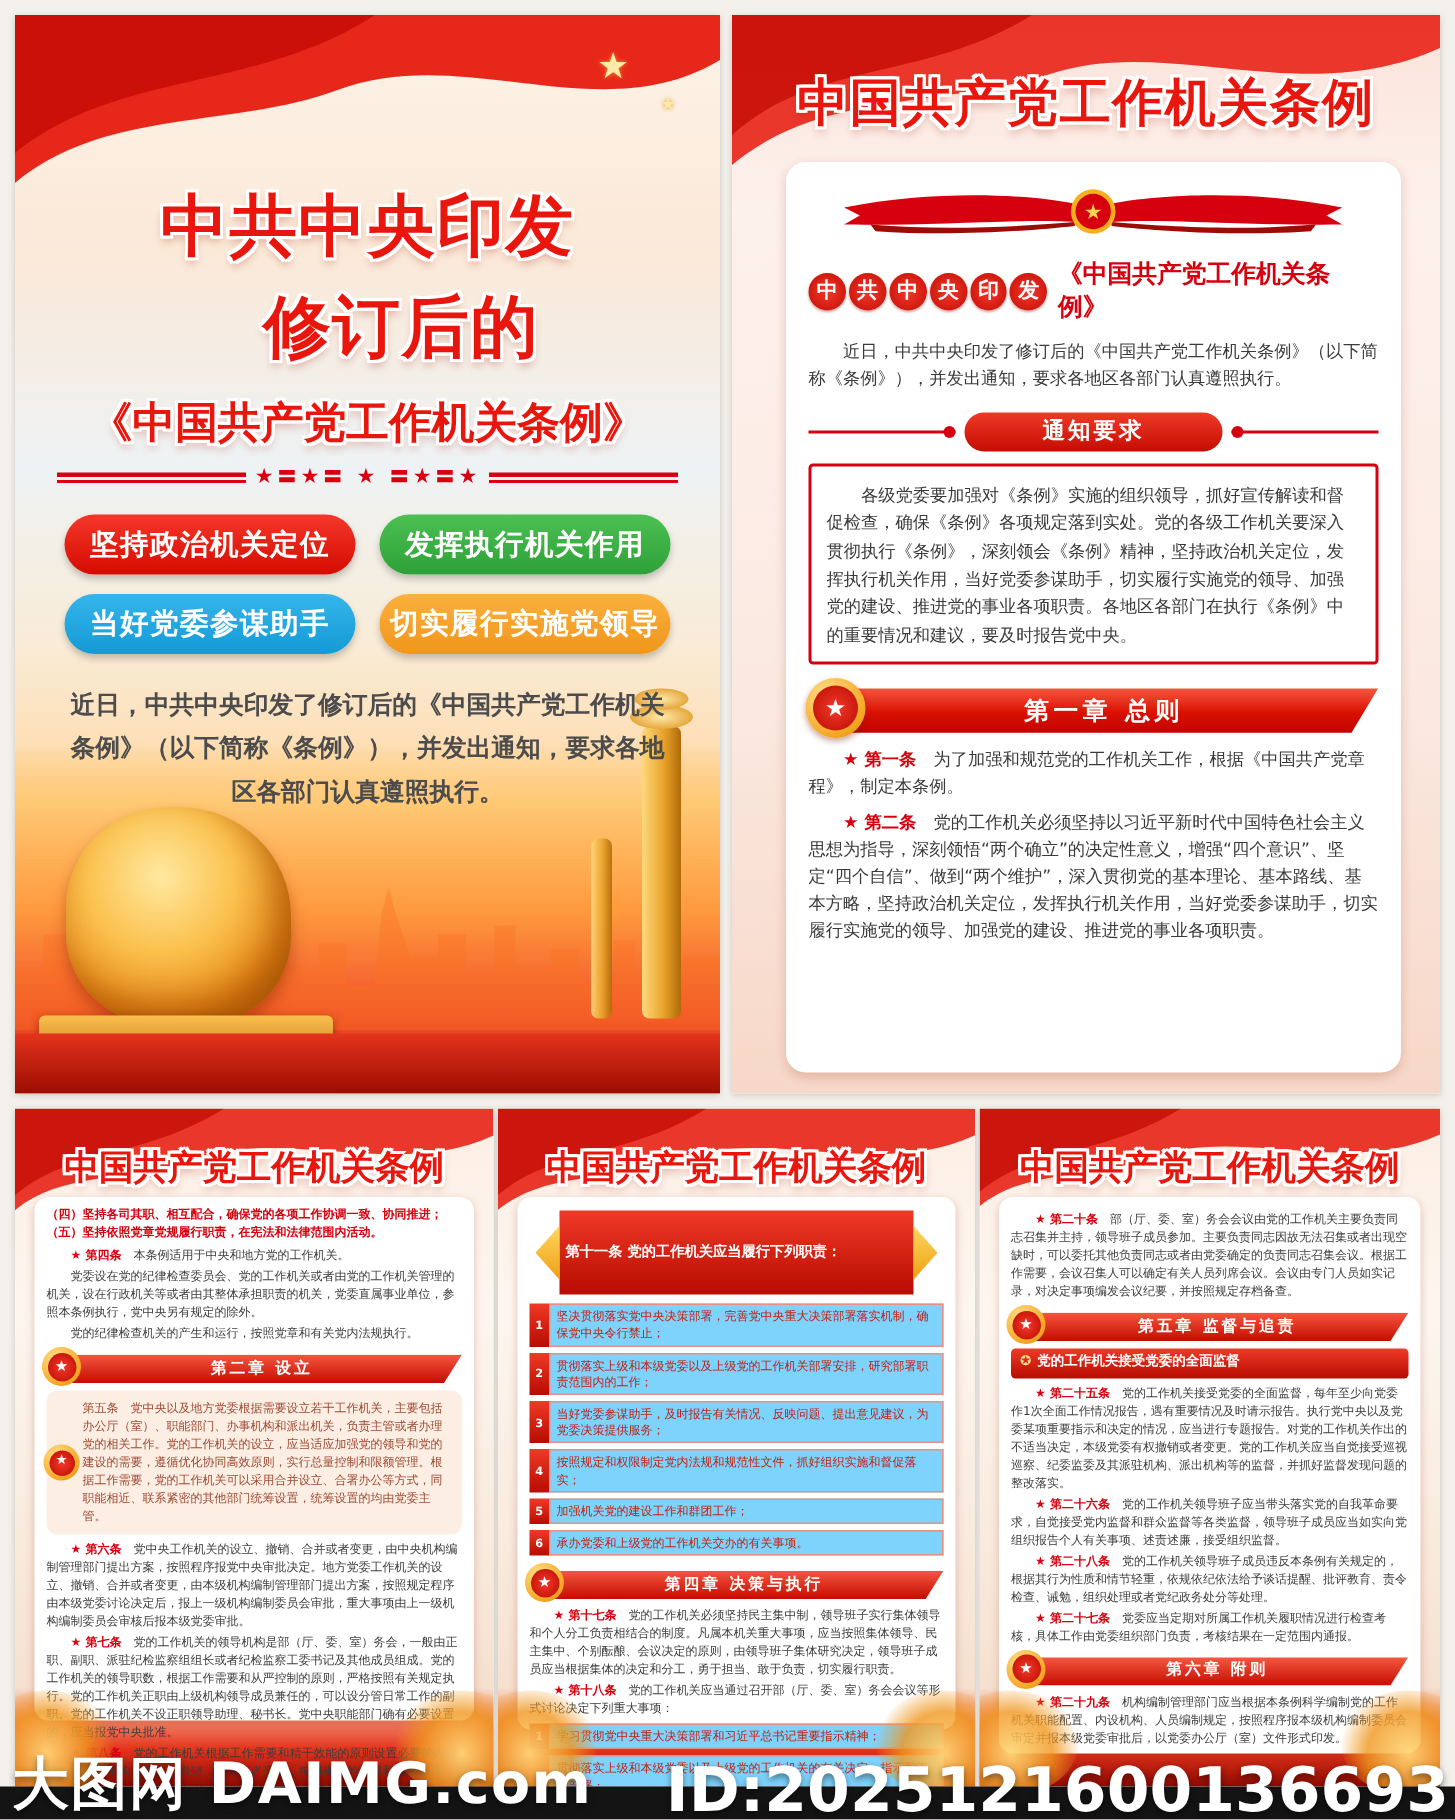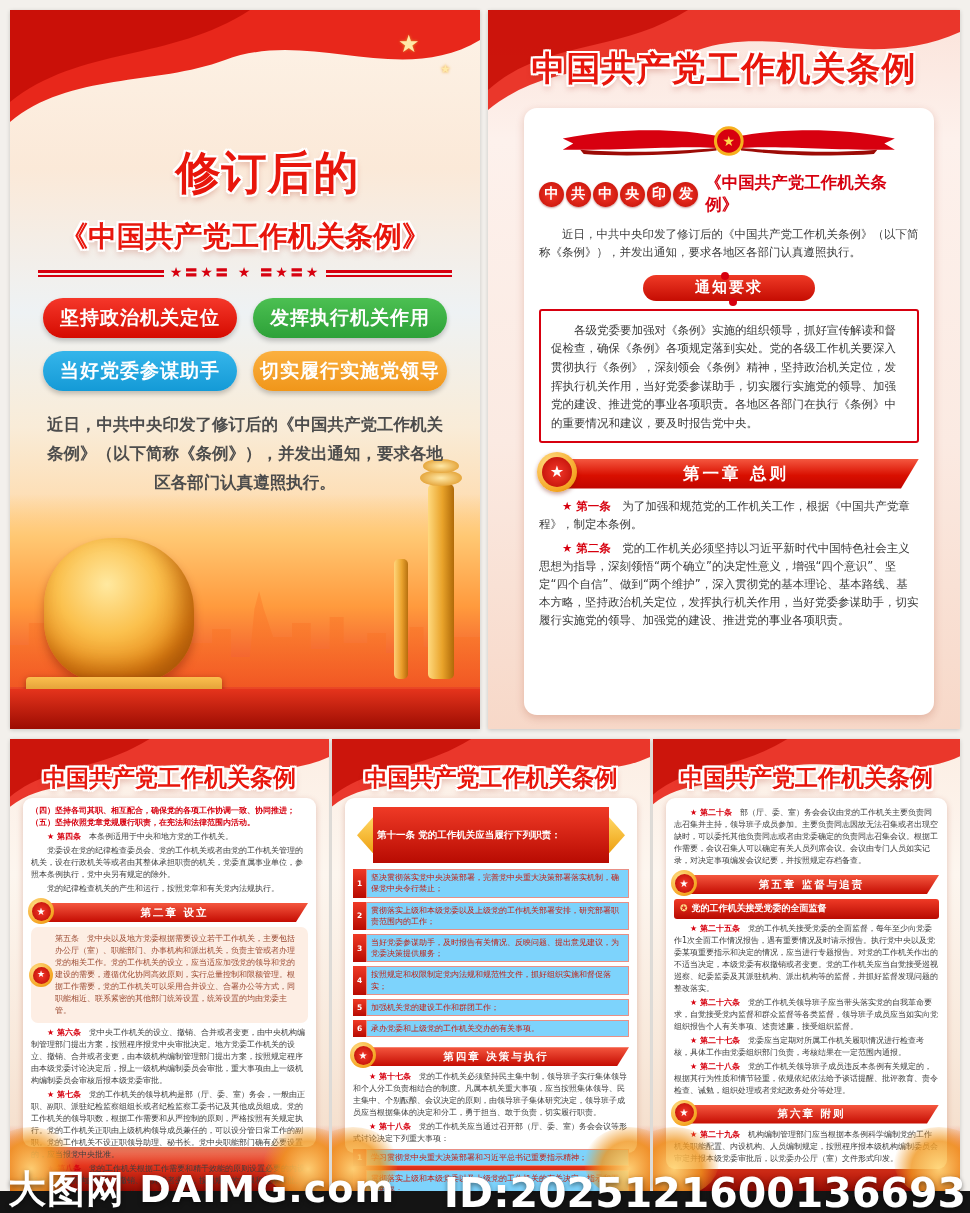--- a/index.html
+++ b/index.html
@@ -77,21 +77,21 @@
           color:#fff; font-weight:700; font-size:14px; display:inline-flex; align-items:center; justify-content:center;
           box-shadow:0 1px 2px rgba(120,0,0,.4); }
   .issuer-doc { color:#d7000f; font-weight:800; font-size:16.5px; margin-left:5px; }
   .p2-intro { margin-top:9px; font-size:11.5px; color:#3a3a3a; line-height:1.6; text-indent:2em; font-weight:500; }
   .nbox { border:2px solid #d7000f; border-radius:3px; position:relative; margin-top:20px;
           padding:22px 10px 8px; font-size:11.5px; color:#3a3a3a; line-height:1.62; }
   .nbox-head { position:absolute; top:-2px; left:50%; transform:translateX(-50%);
                background:linear-gradient(180deg,#f03a26,#c50c02); color:#fff; font-weight:800; font-size:15px;
                padding:2px 34px 4px; clip-path:polygon(9% 0,91% 0,100% 100%,0 100%); white-space:nowrap; letter-spacing:2px; }
   .star-red { color:#d7000f; font-weight:700; }
-  .pill-banner { display:flex; align-items:center; margin-top:13px;flex-direction:column; }
+  .pill-banner { display:flex; align-items:center; margin-top:13px; }
   .pill-banner .ln { flex:1; height:2px; background:#d7000f; position:relative; }
   .pill-banner .ln::after { content:""; position:absolute; top:-3px; width:8px; height:8px; border-radius:50%; background:#d7000f; }
   .pill-banner .ln.l::after { right:0; } .pill-banner .ln.r::after { left:0; }
   .pill-core { background:linear-gradient(180deg,#ef3a26,#c50c02); color:#fff; font-weight:800; font-size:15px;
                border-radius:14px; padding:3px 52px 4px; margin:0 6px; letter-spacing:2px; white-space:nowrap; }
   .nbox2 { margin-top:10px; padding-top:10px; }
   .chapter { position:relative; margin:16px 0 8px 14px; height:30px;
              background:linear-gradient(180deg,#f4573f 0%,#d90f00 55%,#c00500 100%);
              clip-path:polygon(0 0,100% 0,calc(100% - 18px) 100%,0 100%);
              display:flex; align-items:center; justify-content:center;
@@ -160,20 +160,21 @@
 <body>
 
 <div class="poster" id="p1">
   <svg class="flag" viewBox="0 0 470 120" preserveAspectRatio="none" width="470" height="120">
     <path d="M0,0 H470 V30 C390,78 300,18 215,50 C145,76 60,62 0,112 Z" fill="#e8271b"></path>
     <path d="M0,0 H240 C160,52 70,36 0,92 Z" fill="#c40d05" opacity="0.85"></path>
   </svg>
   <span class="decor-star" style="left:388px;top:20px;font-size:24px;">★</span>
   <span class="decor-star" style="left:430px;top:52px;font-size:12px;">★</span>
   <div class="p1-titles">
+    <div class="otl p1-t1">中共中央印发</div>
     <div class="otl p1-t2">修订后的</div>
     <div class="otl p1-t3">《中国共产党工作机关条例》</div>
   </div>
   <div class="p1-div">
     <span class="dl"></span>
     <span class="ds">★〓★〓 ★ 〓★〓★</span>
     <span class="dl"></span>
   </div>
   <div class="p1-btns">
     <div class="pill-btn" style="background:linear-gradient(180deg,#f5372a,#d50b00)">坚持政治机关定位</div>
@@ -373,24 +374,24 @@
       <span class="ico">✪</span>
       <span>党的工作机关接受党委的全面监督</span>
     </div>
     <div class="sm-art">
       <span class="head">★ 第二十五条　</span><span>党的工作机关接受党委的全面监督，每年至少向党委作1次全面工作情况报告，遇有重要情况及时请示报告。执行党中央以及党委某项重要指示和决定的情况，应当进行专题报告。对党的工作机关作出的不适当决定，本级党委有权撤销或者变更。党的工作机关应当自觉接受巡视巡察、纪委监委及其派驻机构、派出机构等的监督，并抓好监督发现问题的整改落实。</span>
     </div>
     <div class="sm-art">
       <span class="head">★ 第二十六条　</span><span>党的工作机关领导班子应当带头落实党的自我革命要求，自觉接受党内监督和群众监督等各类监督，领导班子成员应当如实向党组织报告个人有关事项、述责述廉，接受组织监督。</span>
     </div>
     <div class="sm-art">
+      <span class="head">★ 第二十八条　</span><span>党的工作机关领导班子成员违反本条例有关规定的，根据其行为性质和情节轻重，依规依纪依法给予谈话提醒、批评教育、责令检查、诫勉，组织处理或者党纪政务处分等处理。</span>
+    </div>
+    <div class="sm-art">
       <span class="head">★ 第二十七条　</span><span>党委应当定期对所属工作机关履职情况进行检查考核，具体工作由党委组织部门负责，考核结果在一定范围内通报。</span>
-    </div>
-    <div class="sm-art">
-      <span class="head">★ 第二十八条　</span><span>党的工作机关领导班子成员违反本条例有关规定的，根据其行为性质和情节轻重，依规依纪依法给予谈话提醒、批评教育、责令检查、诫勉，组织处理或者党纪政务处分等处理。</span>
     </div>
     <div class="chap-wrap">
       <div class="chap-badge-sm">
           <span class="inner">★</span>
         </div>
       <div class="chapter-sm">第六章  附则</div>
     </div>
     <div class="sm-art">
       <span class="head">★ 第二十九条　</span><span>机构编制管理部门应当根据本条例科学编制党的工作机关职能配置、内设机构、人员编制规定，按照程序报本级机构编制委员会审定并报本级党委审批后，以党委办公厅（室）文件形式印发。</span>
     </div>

